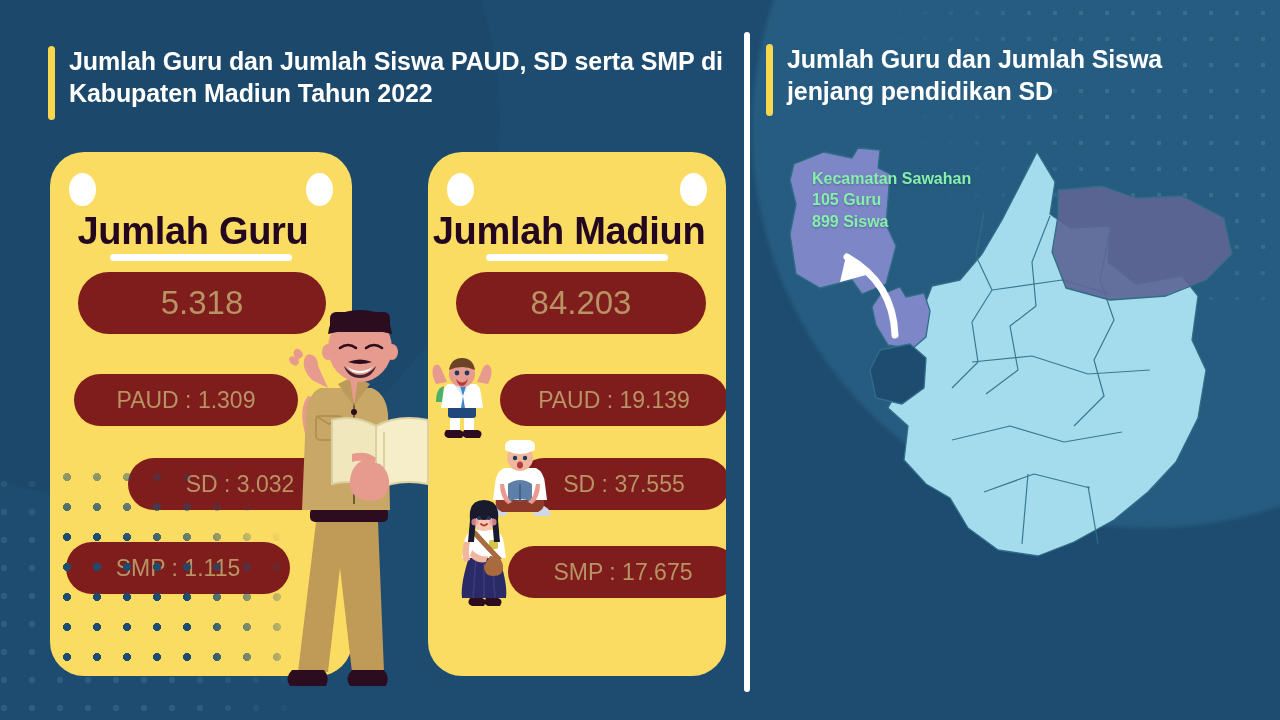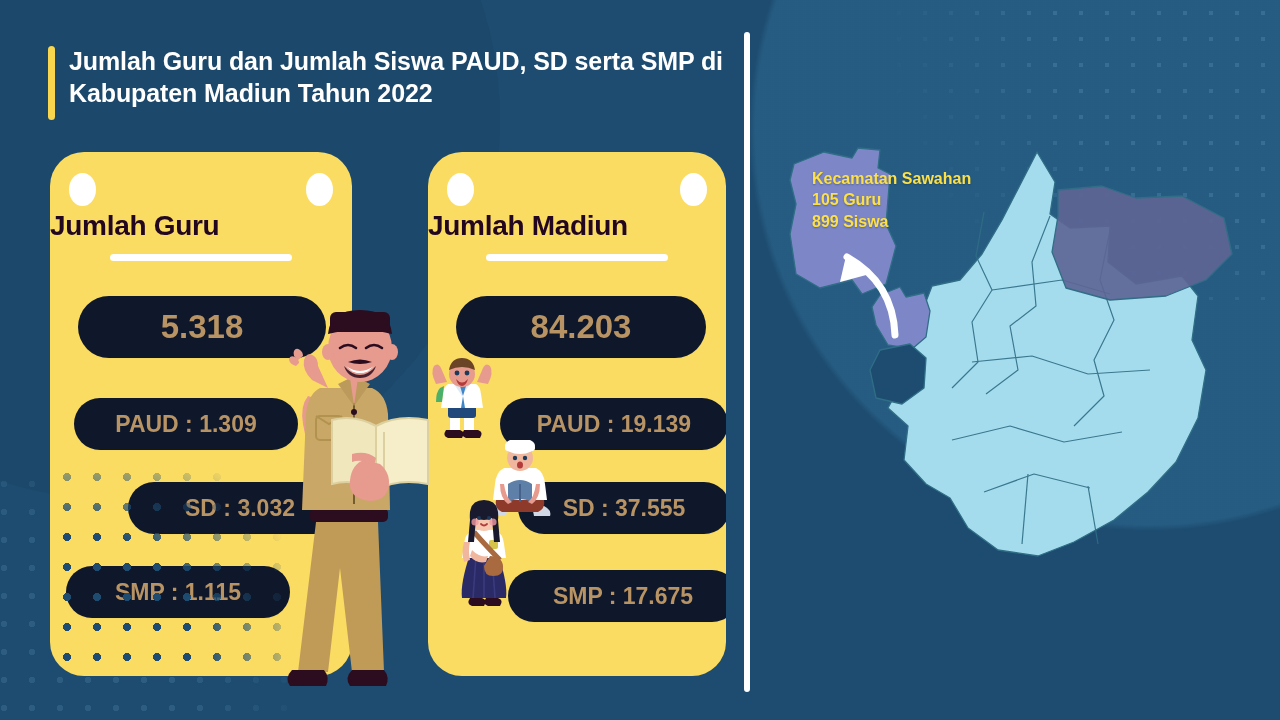--- a/index.html
+++ b/index.html
@@ -65,32 +65,31 @@
   
   .card{
     position:absolute;background:#fbdc62;border-radius:34px;overflow:hidden;
   }
   #card-guru{left:50px;top:152px;width:302px;height:524px;}
   #card-siswa{left:428px;top:152px;width:298px;height:524px;}
   .punch{position:absolute;width:27px;height:33px;border-radius:50%;background:#ffffff;top:21px;}
   .punch.l{left:19px;}
   .punch.r{right:19px;}
   .card-title{
-    position:absolute;top:58px;left:0;right:16px;
-    font-size:28px;font-weight:bold;color:#23061f;letter-spacing:-.3px;
+    position:absolute;top:58px;left:0;right:16px;text-align:center;
+    font-size:38px;font-weight:bold;color:#23061f;letter-spacing:-.3px;
   }
   .title-rule{position:absolute;top:102px;left:50%;transform:translateX(-50%);
     width:182px;height:7px;border-radius:4px;background:#ffffff;}
 
   .pill{
-    position:absolute;background:#0f172a;border-radius:40px;
+    position:absolute;background:#7f1d1d;border-radius:40px;
     display:flex;align-items:center;justify-content:center;
-    color:#b89363;font-weight:bold;white-space:nowrap;
+    color:#b89363;font-weight:normal;white-space:nowrap;
     box-shadow:0 1px 0 rgba(0,0,0,.02);
-    margin-top:24px;
   }
   .pill.total{height:62px;font-size:33px;}
   .pill.level{height:52px;font-size:23px;}
 
   #guru-total{left:28px;top:120px;width:248px;}
   #guru-paud {left:24px;top:222px;width:224px;}
   #guru-sd   {left:78px;top:306px;width:224px;}
   #guru-smp  {left:16px;top:390px;width:224px;}
 
   #siswa-total{left:28px;top:120px;width:250px;}
@@ -101,21 +100,21 @@
   
   .illus{position:absolute;}
   #teacher-illustration{left:268px;top:308px;width:200px;height:412px;z-index:6;}
   #student-paud-illustration{left:426px;top:358px;width:72px;height:84px;z-index:5;}
   #student-sd-illustration{left:480px;top:440px;width:80px;height:90px;z-index:5;}
   #student-smp-illustration{left:448px;top:500px;width:72px;height:110px;z-index:5;}
 
   
   #map-area{position:absolute;left:762px;top:140px;width:510px;height:430px;}
   .map-label{
-    position:absolute;color:#fde047;font-weight:bold;font-size:16px;line-height:1.33;
+    position:absolute;color:#86efac;font-weight:bold;font-size:16px;line-height:1.33;
     white-space:nowrap;text-shadow:0 1px 2px rgba(10,40,60,.35);
   }
   #label-sawahan{left:50px;top:28px;}
   #label-saradan{left:312px;top:78px;}
 
   
   #note-box{
     position:absolute;left:766px;top:588px;width:480px;height:88px;
     background:#fbdc62;border-radius:44px;
     display:flex;align-items:center;justify-content:center;text-align:center;
@@ -134,20 +133,24 @@
   <div class="bg-arc2"></div>
   <div class="bg-arc"></div>
   <div class="dots-tr"></div>
   <div class="dots-bl"></div>
 
   <div class="headline" id="headline-left">
     <div class="hbar"></div>
     <div class="htext">Jumlah Guru dan Jumlah Siswa PAUD, SD serta SMP di Kabupaten Madiun Tahun 2022</div>
   </div>
 
+  <div class="headline" id="headline-right">
+    <div class="hbar"></div>
+    <div class="htext">Jumlah Guru dan Jumlah Siswa jenjang pendidikan SD</div>
+  </div>
 
   <div class="divider"></div>
 
   <div class="card" id="card-guru">
     <div class="punch l"></div>
     <div class="punch r"></div>
     <div class="card-title">Jumlah Guru</div>
     <div class="title-rule"></div>
 
     <div class="pill total" id="guru-total">5.318</div>

